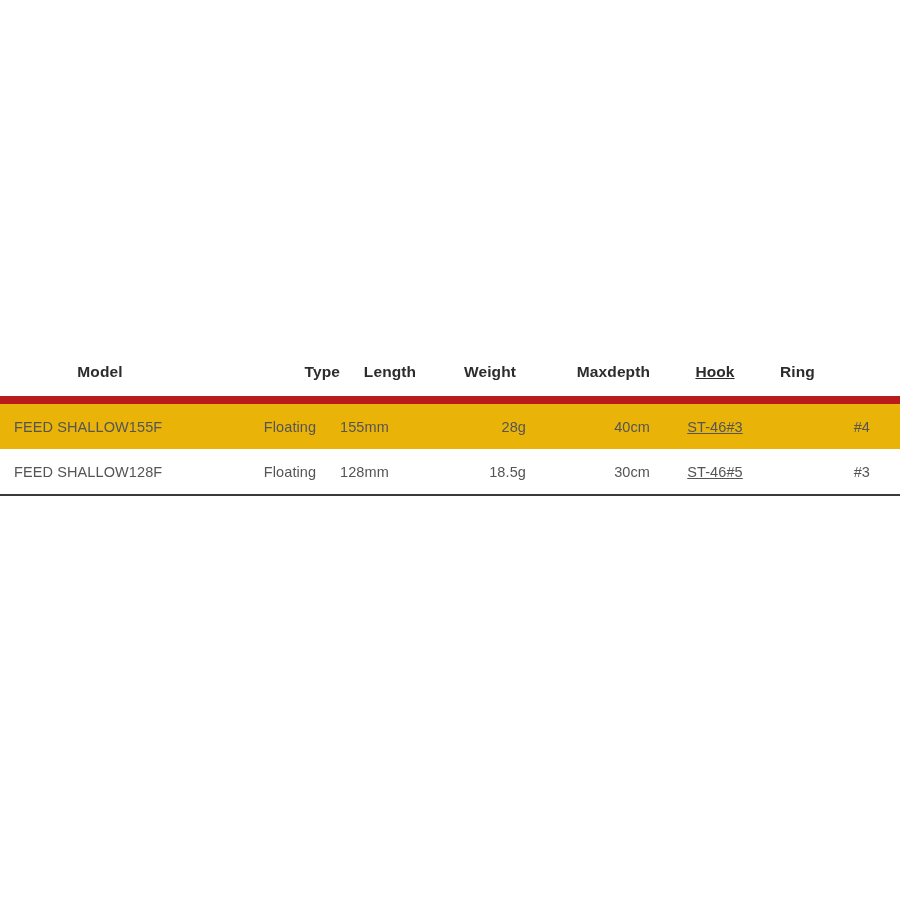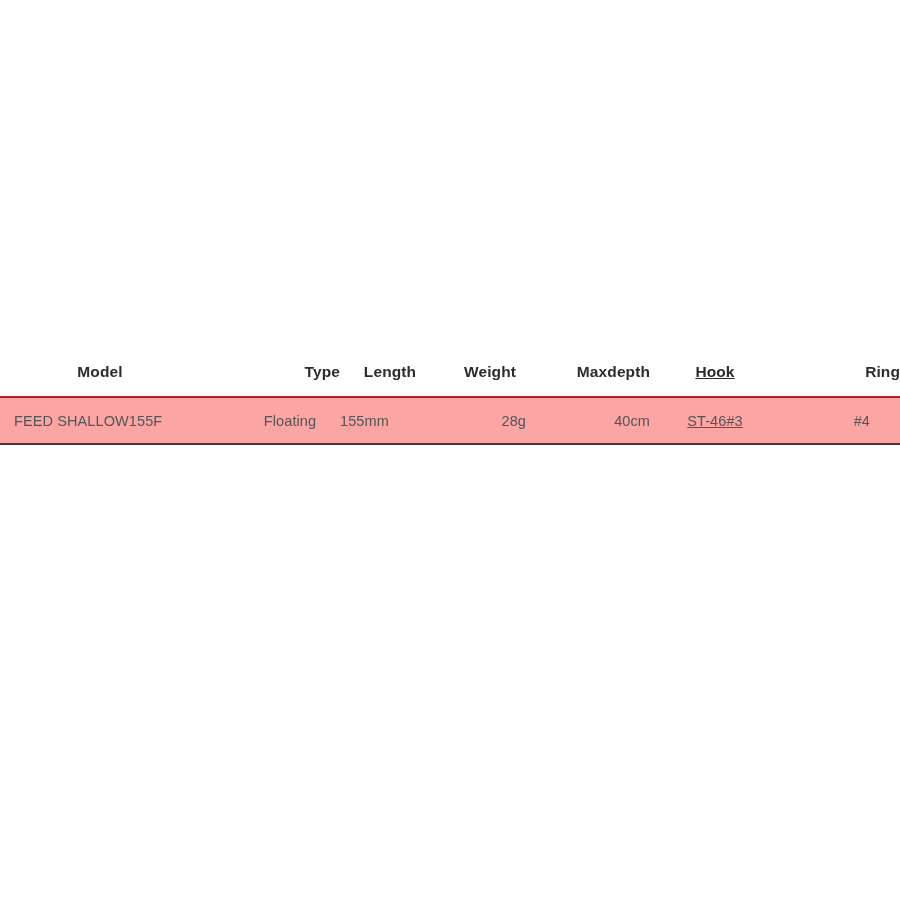--- a/index.html
+++ b/index.html
@@ -51,52 +51,52 @@
     font-weight: 600;
     color: #2c2c2c;
     padding: 0 0 15px 0;
     height: 20px;
     vertical-align: bottom;
     letter-spacing: 0.1px;
     background: #ffffff;
   }
 
   thead tr {
-    border-bottom: 2px solid #b91c1c;
+    border-bottom: 8px solid #b91c1c;
   }
 
   tbody td {
     font-size: 14.5px;
     color: #555555;
     height: 45px;
     padding: 0;
     vertical-align: middle;
     letter-spacing: 0.1px;
   }
 
-  tbody tr.row-odd  { background: #fca5a5; }
+  tbody tr.row-odd  { background: #eab308; }
   tbody tr.row-even { background: #ffffff; }
 
   tbody tr:last-child {
     border-bottom: 2px solid #3a3a3a;
   }
 
   
   .al-model    { text-align: left;   padding-left: 14px !important; }
   .al-type     { text-align: center;   padding-left: 40px !important; }
   .al-length   { }
   .al-weight   { text-align: right;  padding-right: 14px !important; }
   .al-maxdepth { text-align: right; }
   .al-hook     { text-align: center; text-decoration: underline; }
   .al-ring     { text-align: right;  padding-right: 30px !important; }
 
   th.al-model    { text-align: center; padding-left: 0 !important; }
   th.al-type     { text-align: right; padding-left: 0 !important; }
   th.al-weight   { text-align: center; padding-right: 0 !important; }
-  th.al-ring     { text-align: right; padding-right: 0 !important; }
+  th.al-ring     { text-align: left; padding-right: 0 !important; }
 </style>
 </head>
 <body>
 
 <div id="canvas">
 
   <div id="spec-table-wrap">
     <table class="spec-table">
       <colgroup>
         <col class="c-model">
@@ -123,17 +123,26 @@
       <tbody>
         <tr class="row-odd">
           <td class="al-model">FEED SHALLOW155F</td>
           <td class="al-type">Floating</td>
           <td class="al-length">155mm</td>
           <td class="al-weight">28g</td>
           <td class="al-maxdepth">40cm</td>
           <td class="al-hook">ST-46#3</td>
           <td class="al-ring">#4</td>
         </tr>
+        <tr class="row-even">
+          <td class="al-model">FEED SHALLOW128F</td>
+          <td class="al-type">Floating</td>
+          <td class="al-length">128mm</td>
+          <td class="al-weight">18.5g</td>
+          <td class="al-maxdepth">30cm</td>
+          <td class="al-hook">ST-46#5</td>
+          <td class="al-ring">#3</td>
+        </tr>
       </tbody>
     </table>
   </div>
 
 </div>
 
 </body></html>

